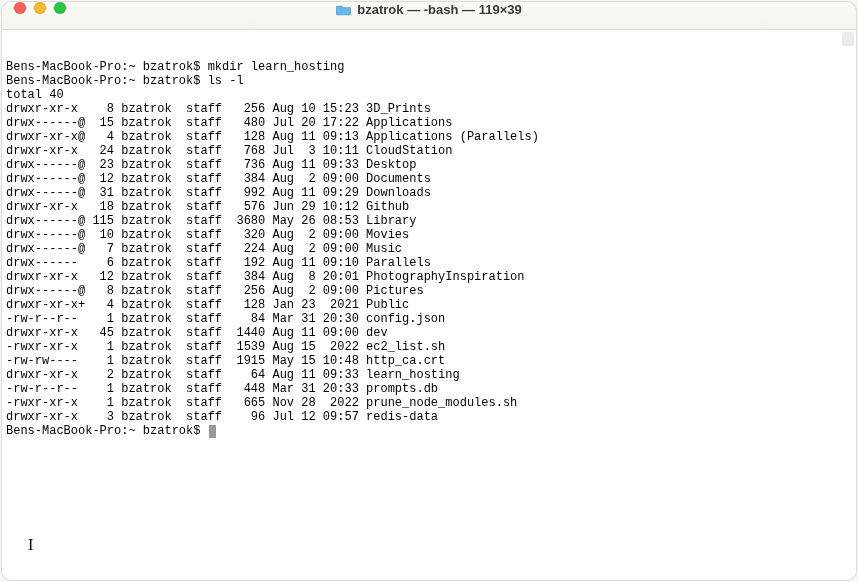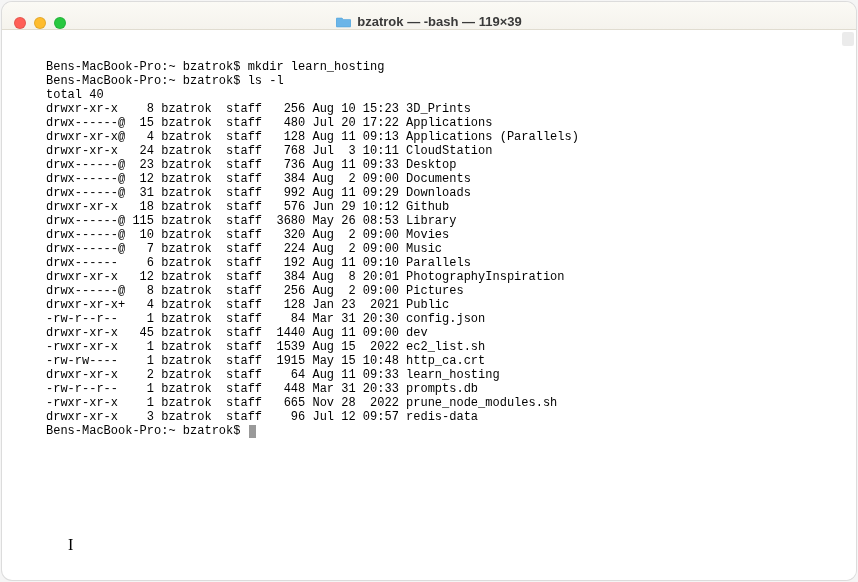--- a/index.html
+++ b/index.html
@@ -23,21 +23,21 @@
       overflow: hidden;
       box-shadow: 0 0 0 1px rgba(0,0,0,0.1);
       display: flex;
       flex-direction: column;
     }
     .titlebar {
       height: 28px;
       background: linear-gradient(#fbfaf5, #f5f3ed);
       border-bottom: 1px solid #e0dcd0;
       display: flex;
-      align-items: flex-end;
+      align-items: flex-start;
       position: relative;
       padding: 0 10px;
     }
     .traffic-lights {
       display: flex;
       gap: 8px;
       position: absolute;
       left: 12px;
     }
     .traffic-light {
@@ -68,21 +68,20 @@
       flex: 1;
       background: #ffffff;
       font-family: "SF Mono", Menlo, Monaco, "Courier New", monospace;
       font-size: 12px;
       line-height: 14px;
       color: #000;
       padding: 2px 4px;
       overflow-y: auto;
       white-space: pre;
       position: relative;
-      margin-left: 40px;
     }
     .scrollbar-hint {
       position: absolute;
       right: 2px;
       top: 2px;
       width: 12px;
       height: 14px;
       background: rgba(0,0,0,0.08);
       border-radius: 2px;
     }

